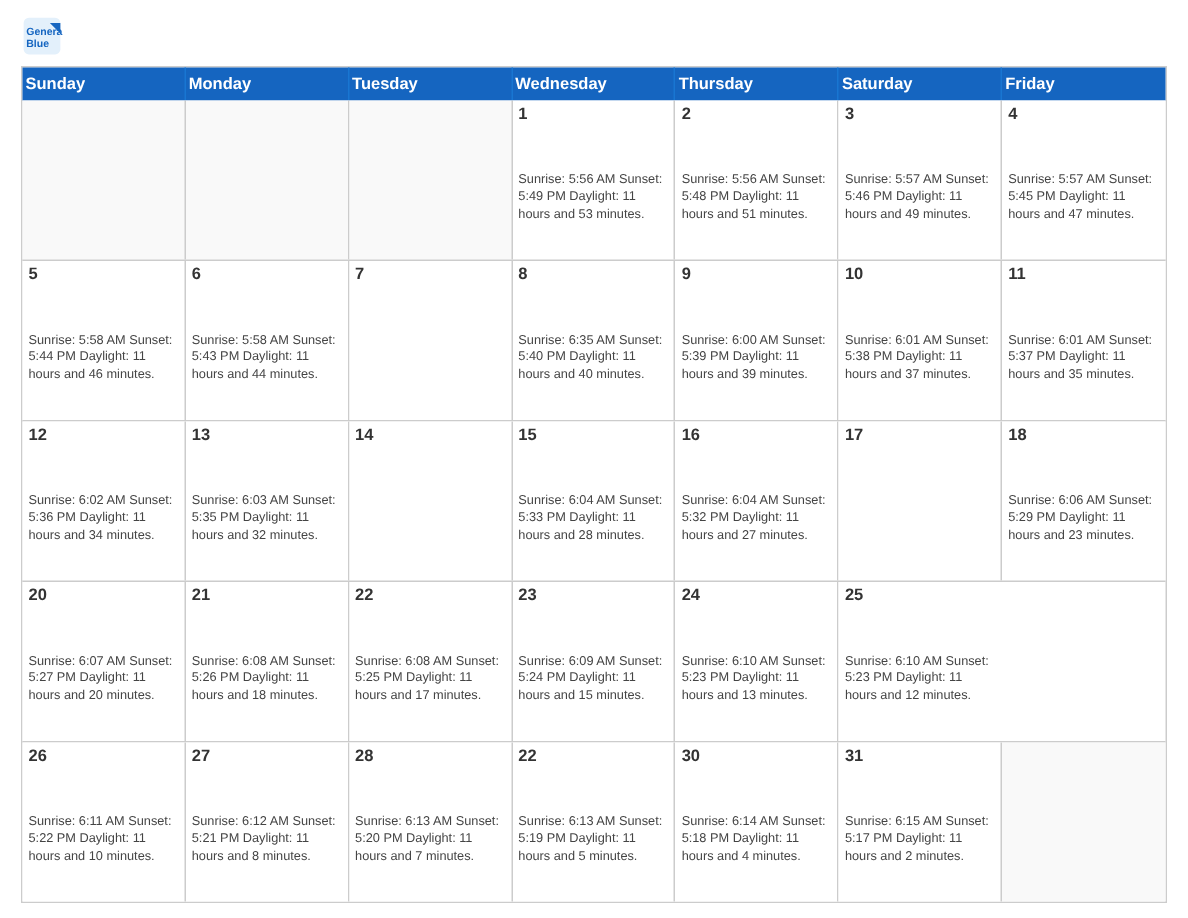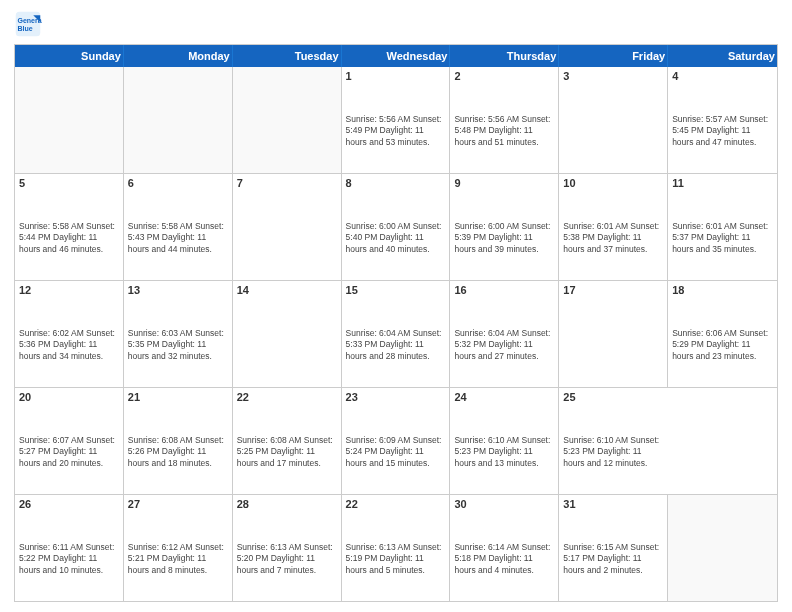--- a/index.html
+++ b/index.html
@@ -62,21 +62,21 @@
     }
     .day-headers {
       display: grid;
       grid-template-columns: repeat(7, 1fr);
       background: #1565c0;
     }
     .day-header {
       color: #fff;
       font-size: 11px;
       font-weight: bold;
-      text-align: right;
+      text-align: left;
       padding: 5px 2px;
       border-right: 1px solid #1976d2;
     }
     .day-header:last-child { border-right: none; }
     .calendar-body {
       flex: 1;
       display: flex;
       flex-direction: column;
     }
     .week-row {
@@ -135,42 +135,45 @@
     </div>
   </div>
 
   <div class="calendar">
     <div class="day-headers">
       <div class="day-header">Sunday</div>
       <div class="day-header">Monday</div>
       <div class="day-header">Tuesday</div>
       <div class="day-header">Wednesday</div>
       <div class="day-header">Thursday</div>
+      <div class="day-header">Saturday</div>
       <div class="day-header">Friday</div>
-      <div class="day-header">Saturday</div>
     </div>
     <div class="calendar-body" id="cal-body">
     <div class="week-row">
           <div class="day-cell empty"></div>
           <div class="day-cell empty"></div>
           <div class="day-cell empty"></div>
           <div class="day-cell">
             <div class="day-number">1</div>
             <div class="day-info">Sunrise: 5:56 AM
 Sunset: 5:49 PM
 Daylight: 11 hours and 53 minutes.</div>
           </div>
           <div class="day-cell">
             <div class="day-number">2</div>
             <div class="day-info">Sunrise: 5:56 AM
 Sunset: 5:48 PM
 Daylight: 11 hours and 51 minutes.</div>
           </div>
           <div class="day-cell">
             <div class="day-number">3</div>
+            <div class="day-info">Sunrise: 5:57 AM
+Sunset: 5:46 PM
+Daylight: 11 hours and 49 minutes.</div>
           </div>
           <div class="day-cell">
             <div class="day-number">4</div>
             <div class="day-info">Sunrise: 5:57 AM
 Sunset: 5:45 PM
 Daylight: 11 hours and 47 minutes.</div>
           </div>
         </div>
         <div class="week-row">
           <div class="day-cell">
@@ -183,21 +186,21 @@
             <div class="day-number">6</div>
             <div class="day-info">Sunrise: 5:58 AM
 Sunset: 5:43 PM
 Daylight: 11 hours and 44 minutes.</div>
           </div>
           <div class="day-cell">
             <div class="day-number">7</div>
           </div>
           <div class="day-cell">
             <div class="day-number">8</div>
-            <div class="day-info">Sunrise: 6:00 AM
+            <div class="day-info">Sunrise: 6:35 AM
 Sunset: 5:40 PM
 Daylight: 11 hours and 40 minutes.</div>
           </div>
           <div class="day-cell">
             <div class="day-number">9</div>
             <div class="day-info">Sunrise: 6:00 AM
 Sunset: 5:39 PM
 Daylight: 11 hours and 39 minutes.</div>
           </div>
           <div class="day-cell">

